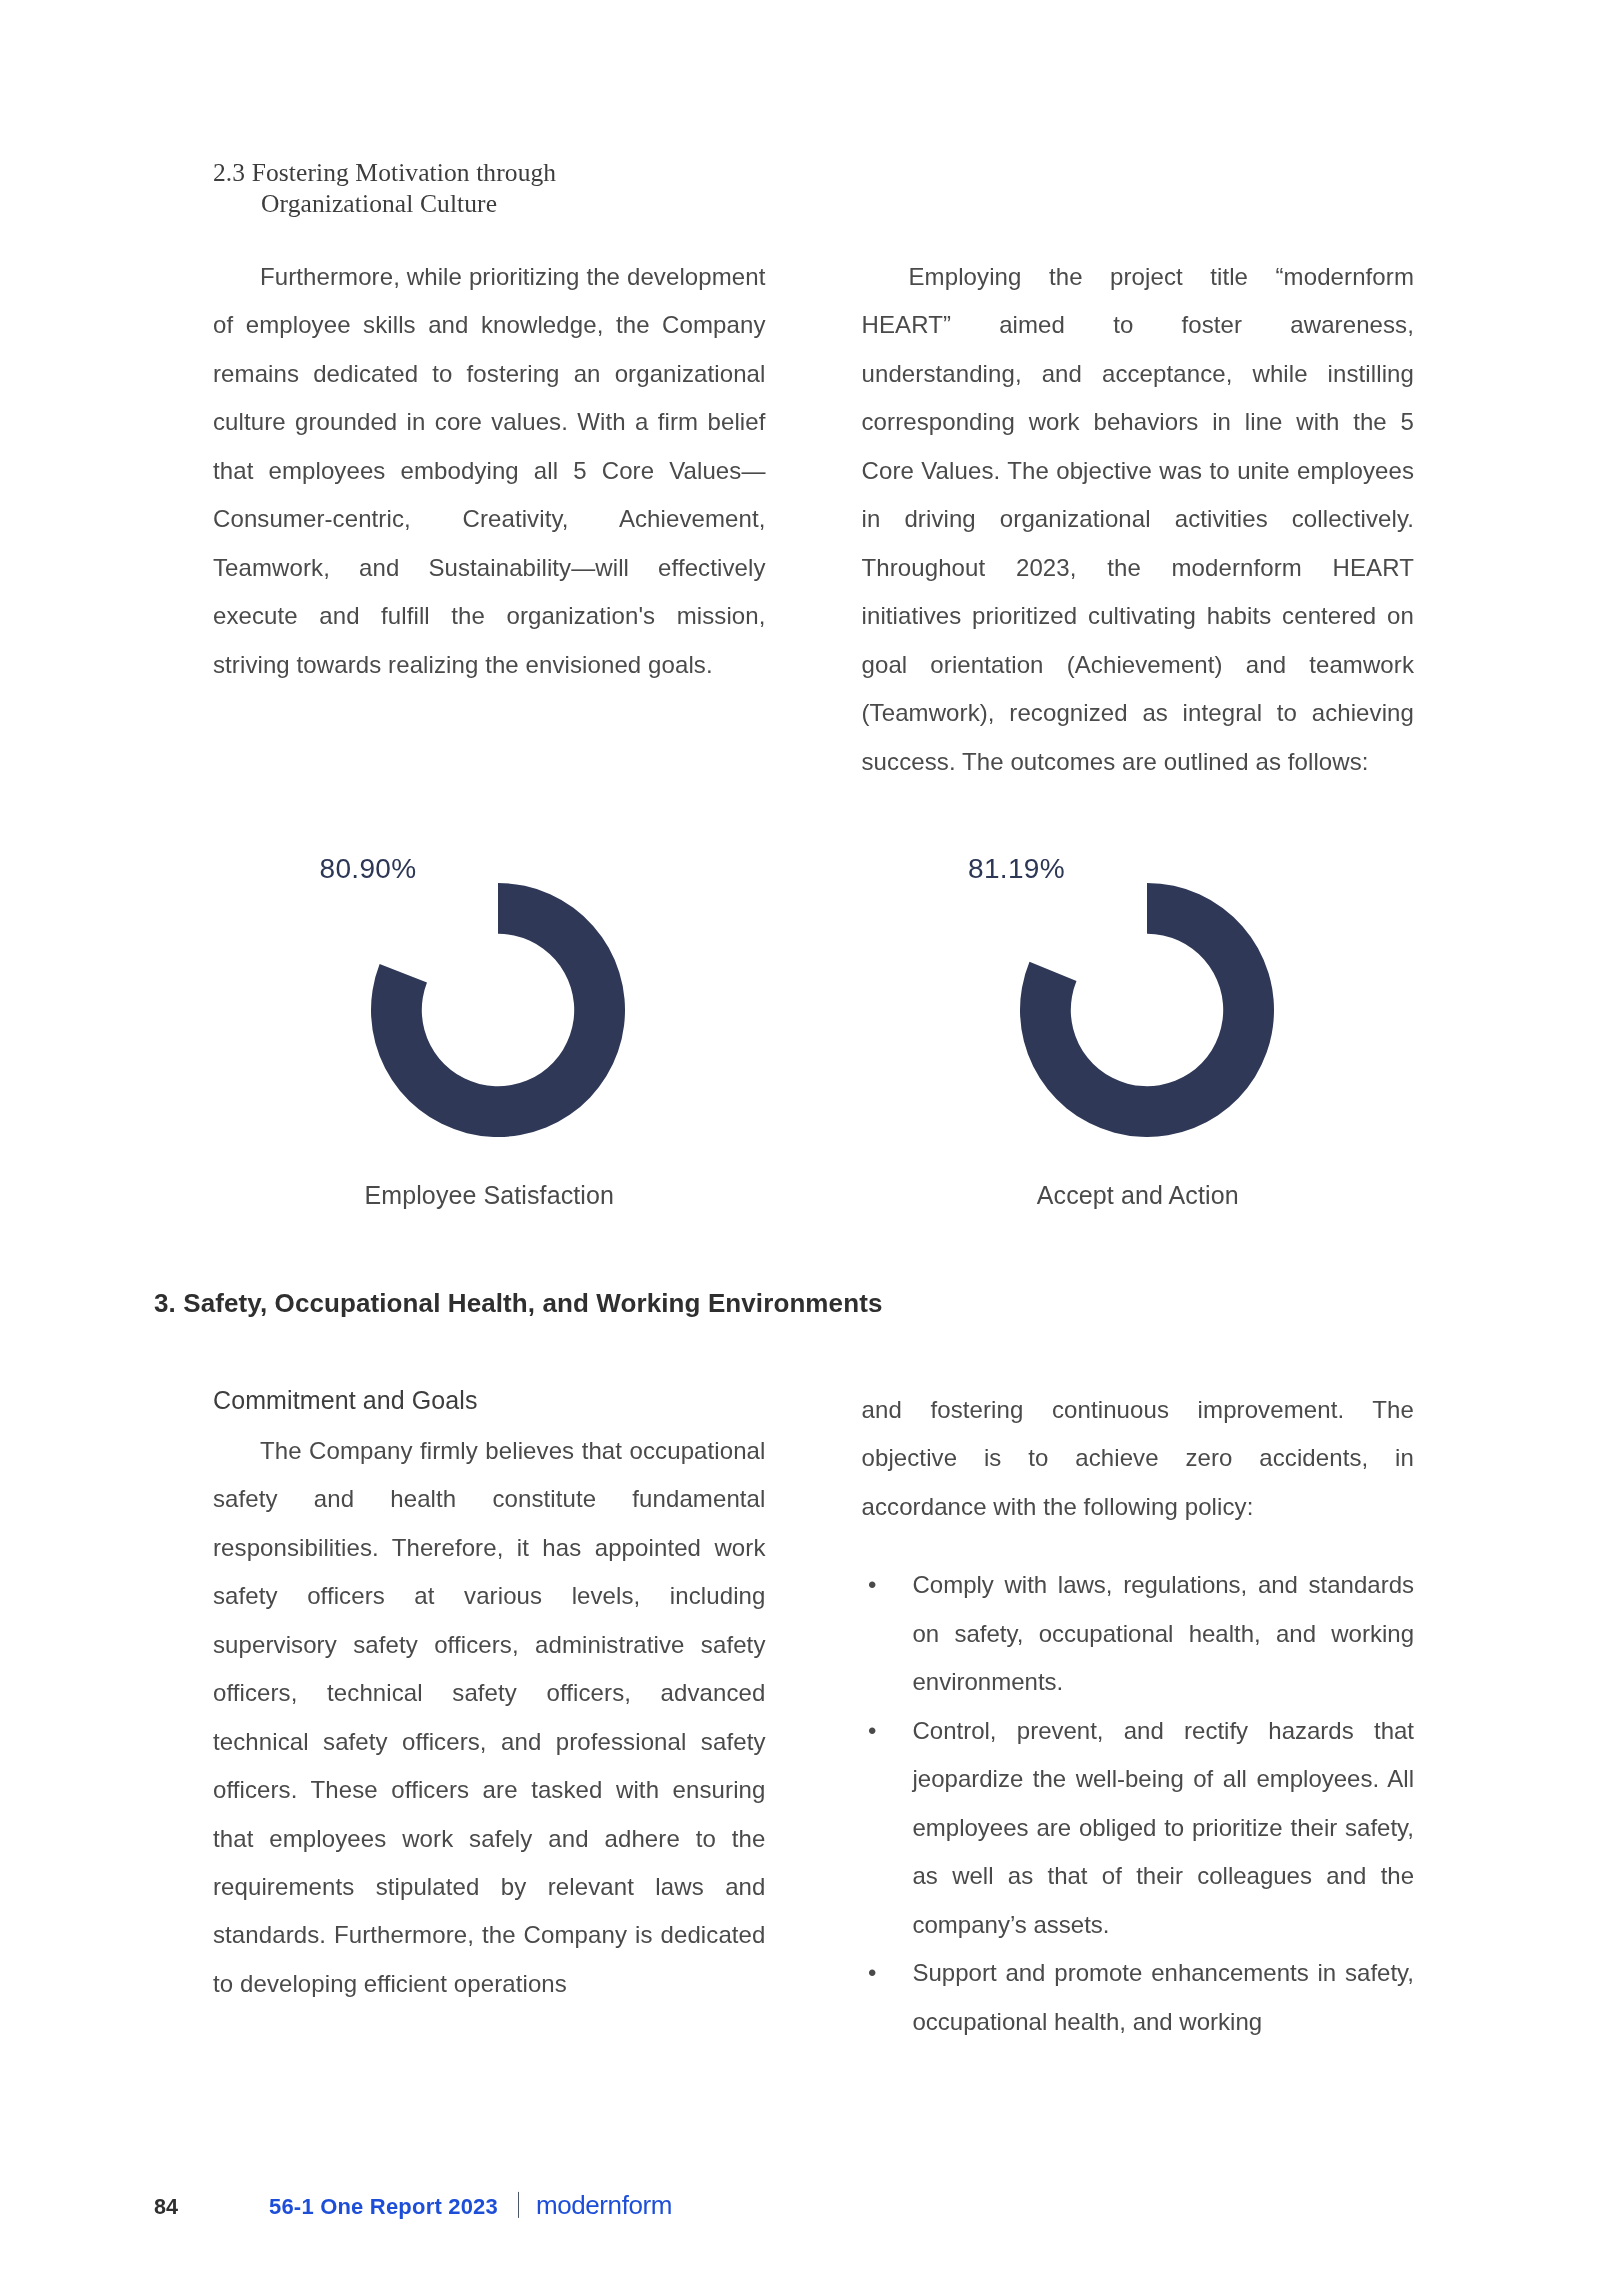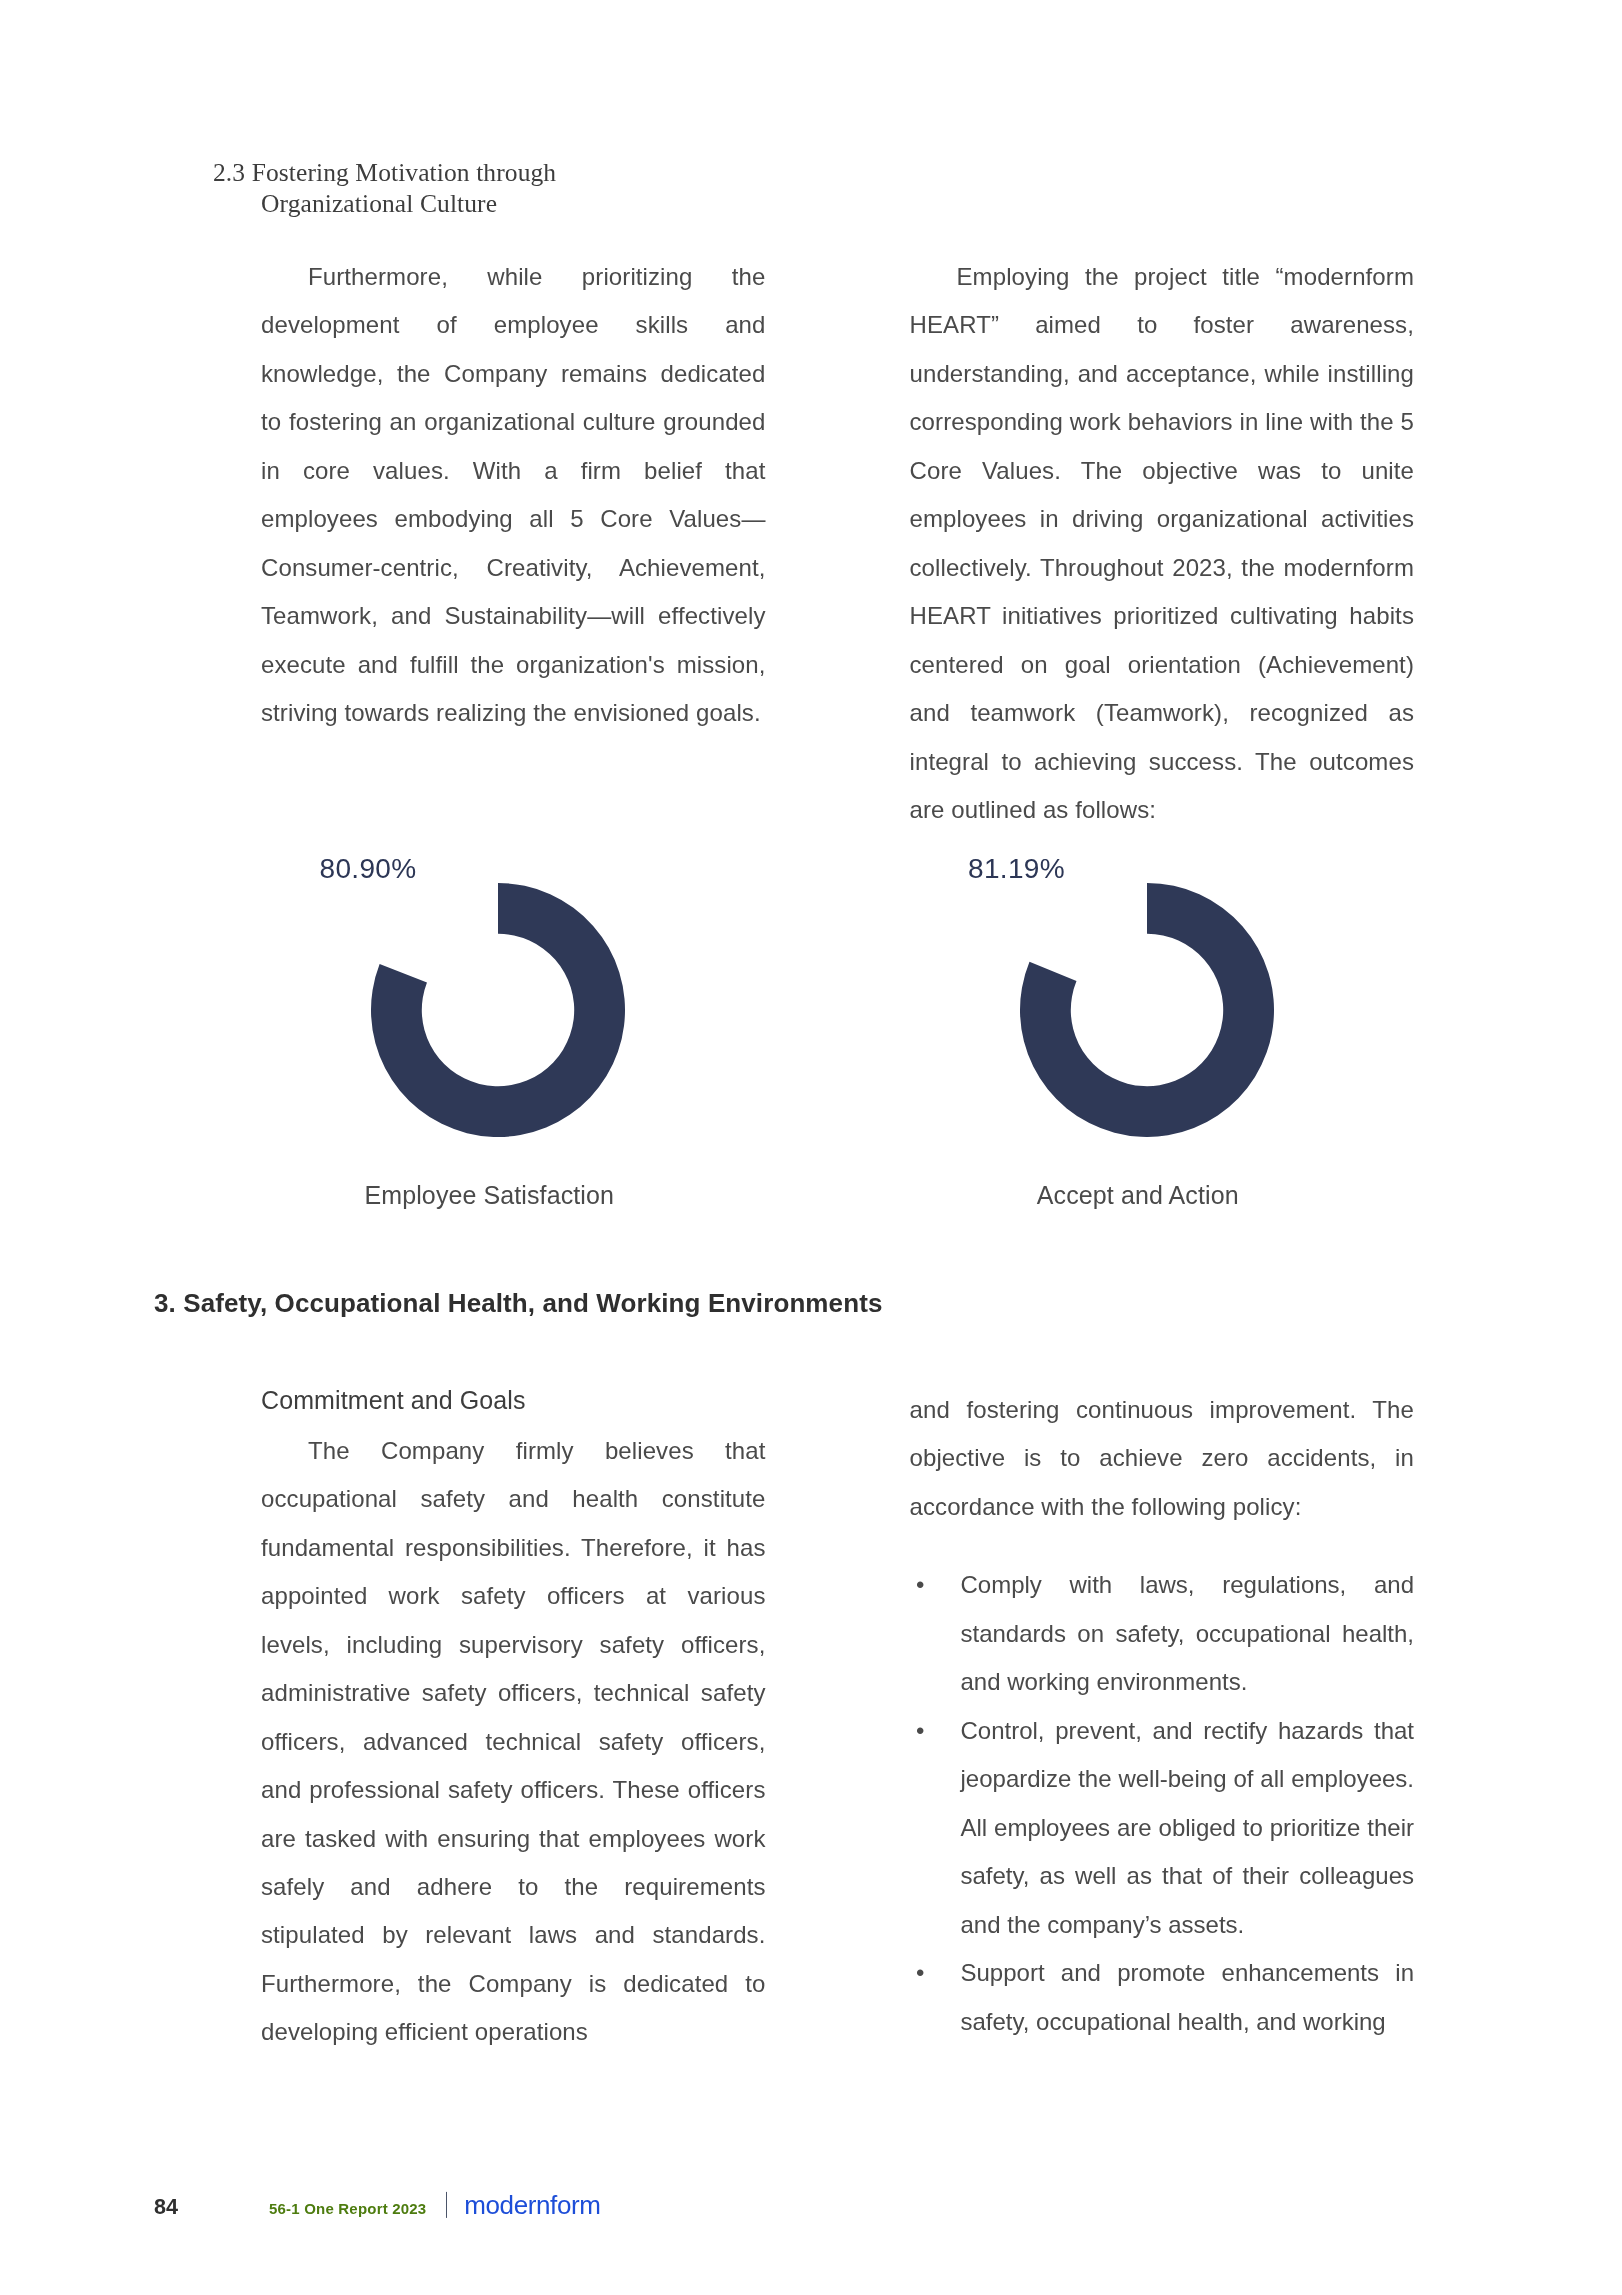--- a/index.html
+++ b/index.html
@@ -43,21 +43,20 @@
   .cols-upper {
     position: absolute;
     left: 213px;
     top: 253px;
     width: 1201px;
     display: flex;
     gap: 96px;
   }
   .col {
     width: 559px;
-    margin-left: 48px;
   }
 
   .para {
     font-size: 24px;
     line-height: 2.02;
     color: #4a4a4a;
     text-align: justify;
     text-justify: inter-word;
     margin: 0;
     letter-spacing: 0.1px;
@@ -172,23 +171,23 @@
     display: flex;
     align-items: baseline;
   }
   .footer .page-num {
     font-size: 21.6px;
     font-weight: bold;
     color: #2f2f2f;
     width: 115px;
   }
   .footer .report-id {
-    font-size: 15px;
+    font-size: 22px;
     font-weight: bold;
-    color: #4d7c0f;
+    color: #1d4ed8;
     letter-spacing: 0.2px;
   }
   .footer .divider {
     display: inline-block;
     width: 1.3px;
     height: 26px;
     background: #4b5569;
     margin: 0 17px 0 19.6px;
     transform: translateY(3.9px);
   }

